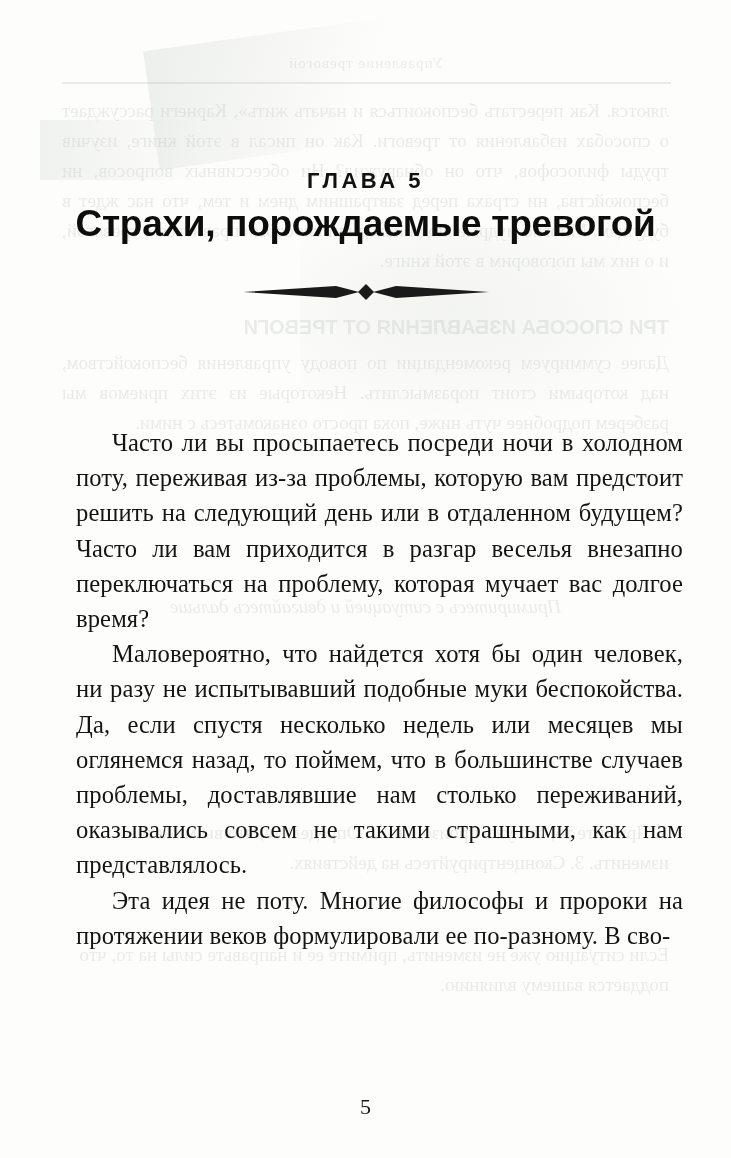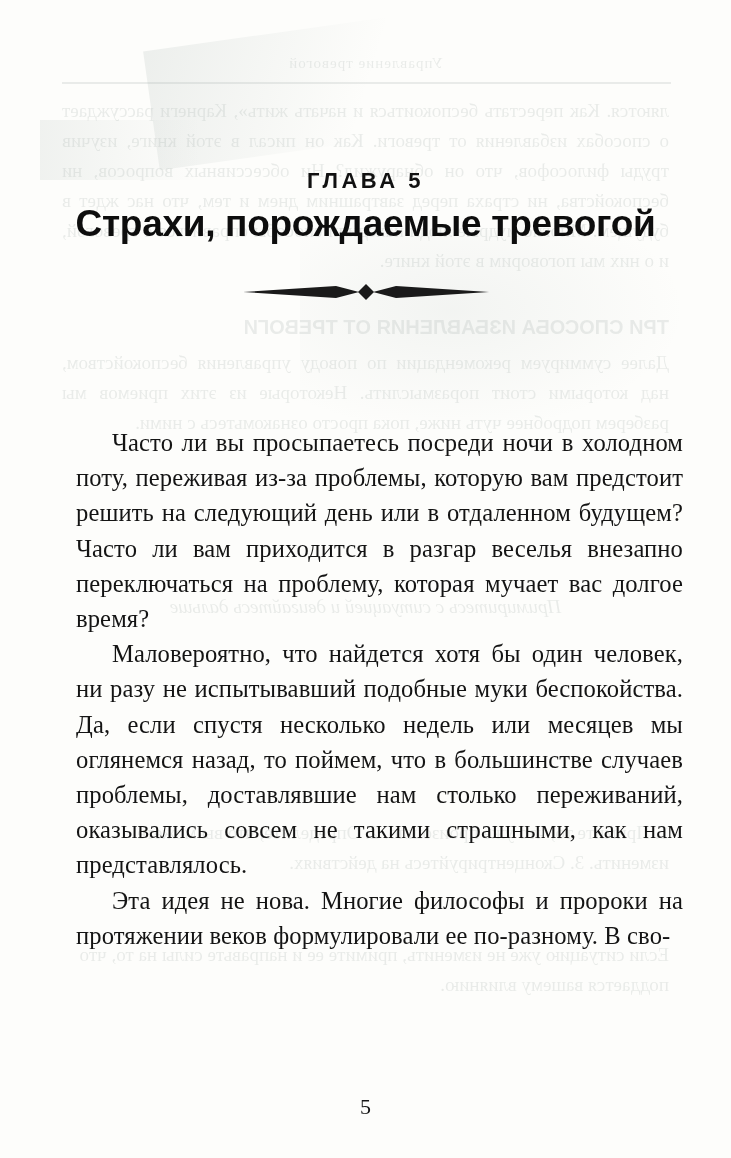--- a/index.html
+++ b/index.html
@@ -215,18 +215,18 @@
       <svg width="250" height="20" viewBox="0 0 250 20" aria-hidden="true">
         <path d="M2 10 L95 4 L118 10 L95 16 Z" fill="#1a1a1a"></path>
         <path d="M248 10 L155 4 L132 10 L155 16 Z" fill="#1a1a1a"></path>
         <path d="M125 2 L133 10 L125 18 L117 10 Z" fill="#1a1a1a"></path>
       </svg>
     </div>
 
     <div class="body-text">
       <p>Часто ли вы просыпаетесь посреди ночи в холодном поту, переживая из-за проблемы, которую вам предстоит решить на следующий день или в отдаленном будущем? Часто ли вам приходится в разгар веселья внезапно переключаться на проблему, которая мучает вас долгое время?</p>
       <p>Маловероятно, что найдется хотя бы один человек, ни разу не испытывавший подобные муки беспокойства. Да, если спустя несколько недель или месяцев мы оглянемся назад, то поймем, что в большинстве случаев проблемы, доставлявшие нам столько переживаний, оказывались совсем не такими страшными, как нам представлялось.</p>
-      <p>Эта идея не нова. Многие философы и пророки на протяжении веков формулировали ее по-разному. В сво-</p>
+      <p>Эта идея не поту. Многие философы и пророки на протяжении веков формулировали ее по-разному. В сво-</p>
     </div>
 
     <div class="page-number">5</div>
   </div>
 </div>
 
 </body></html>

